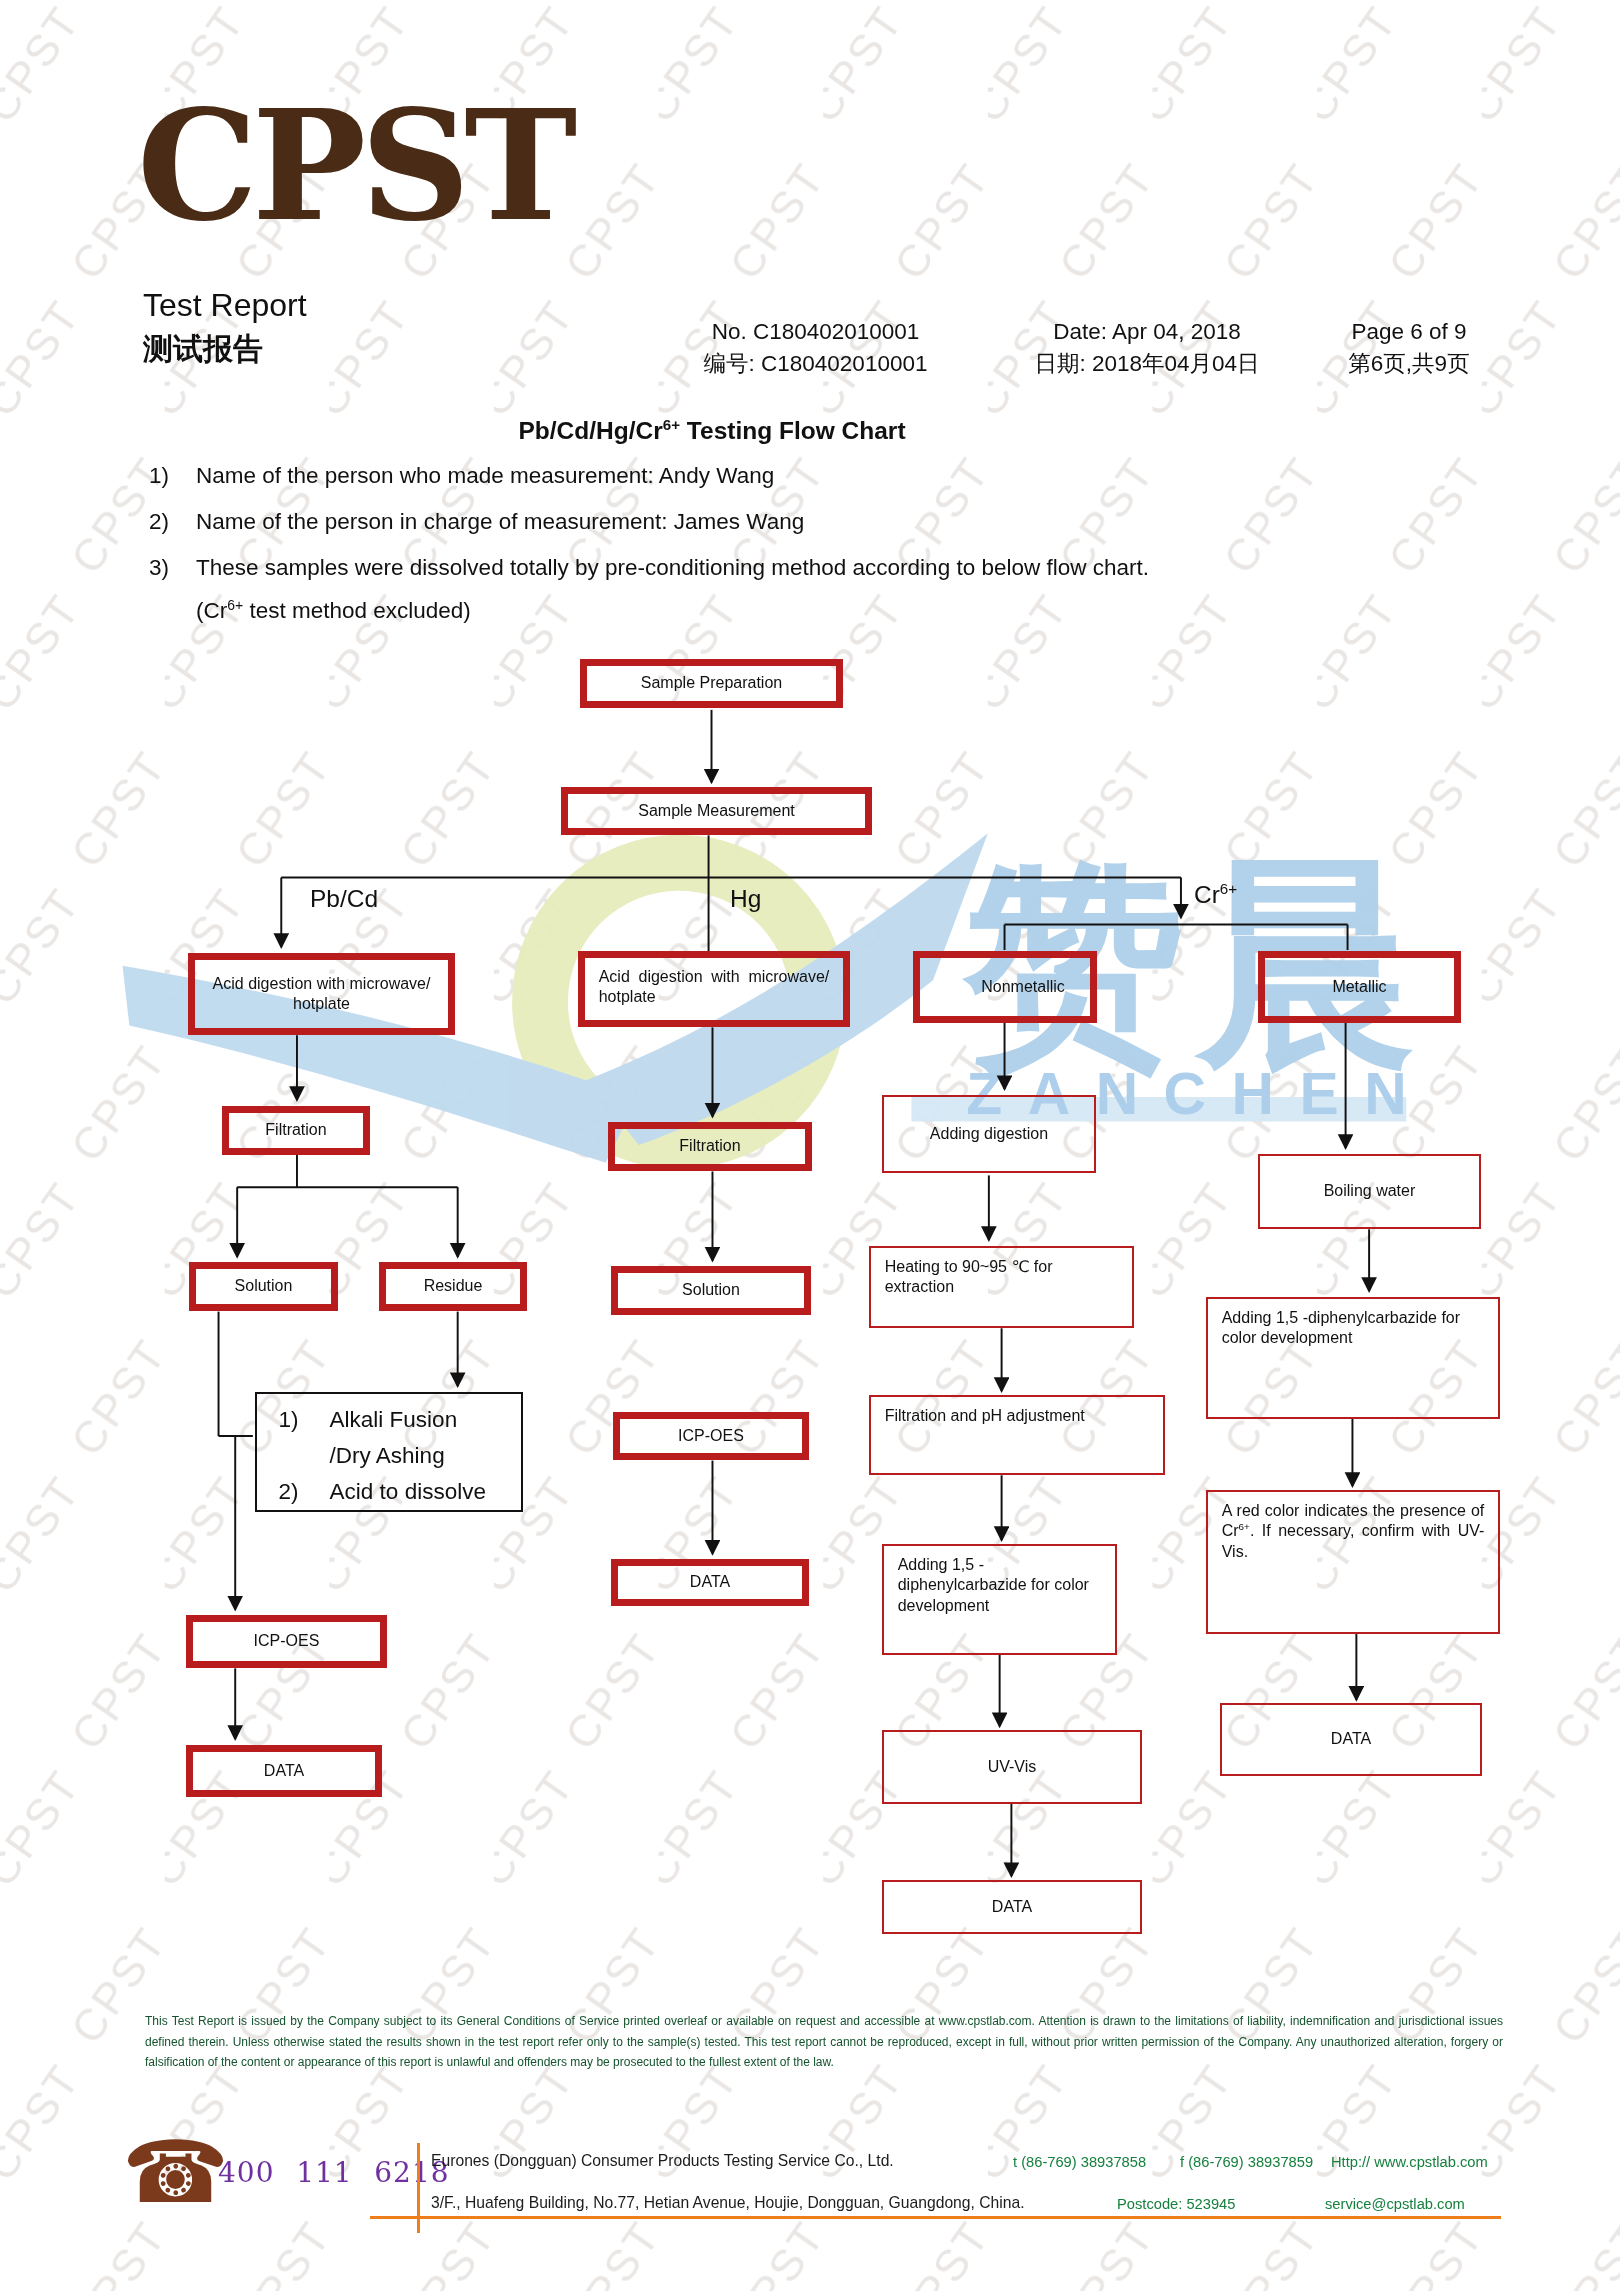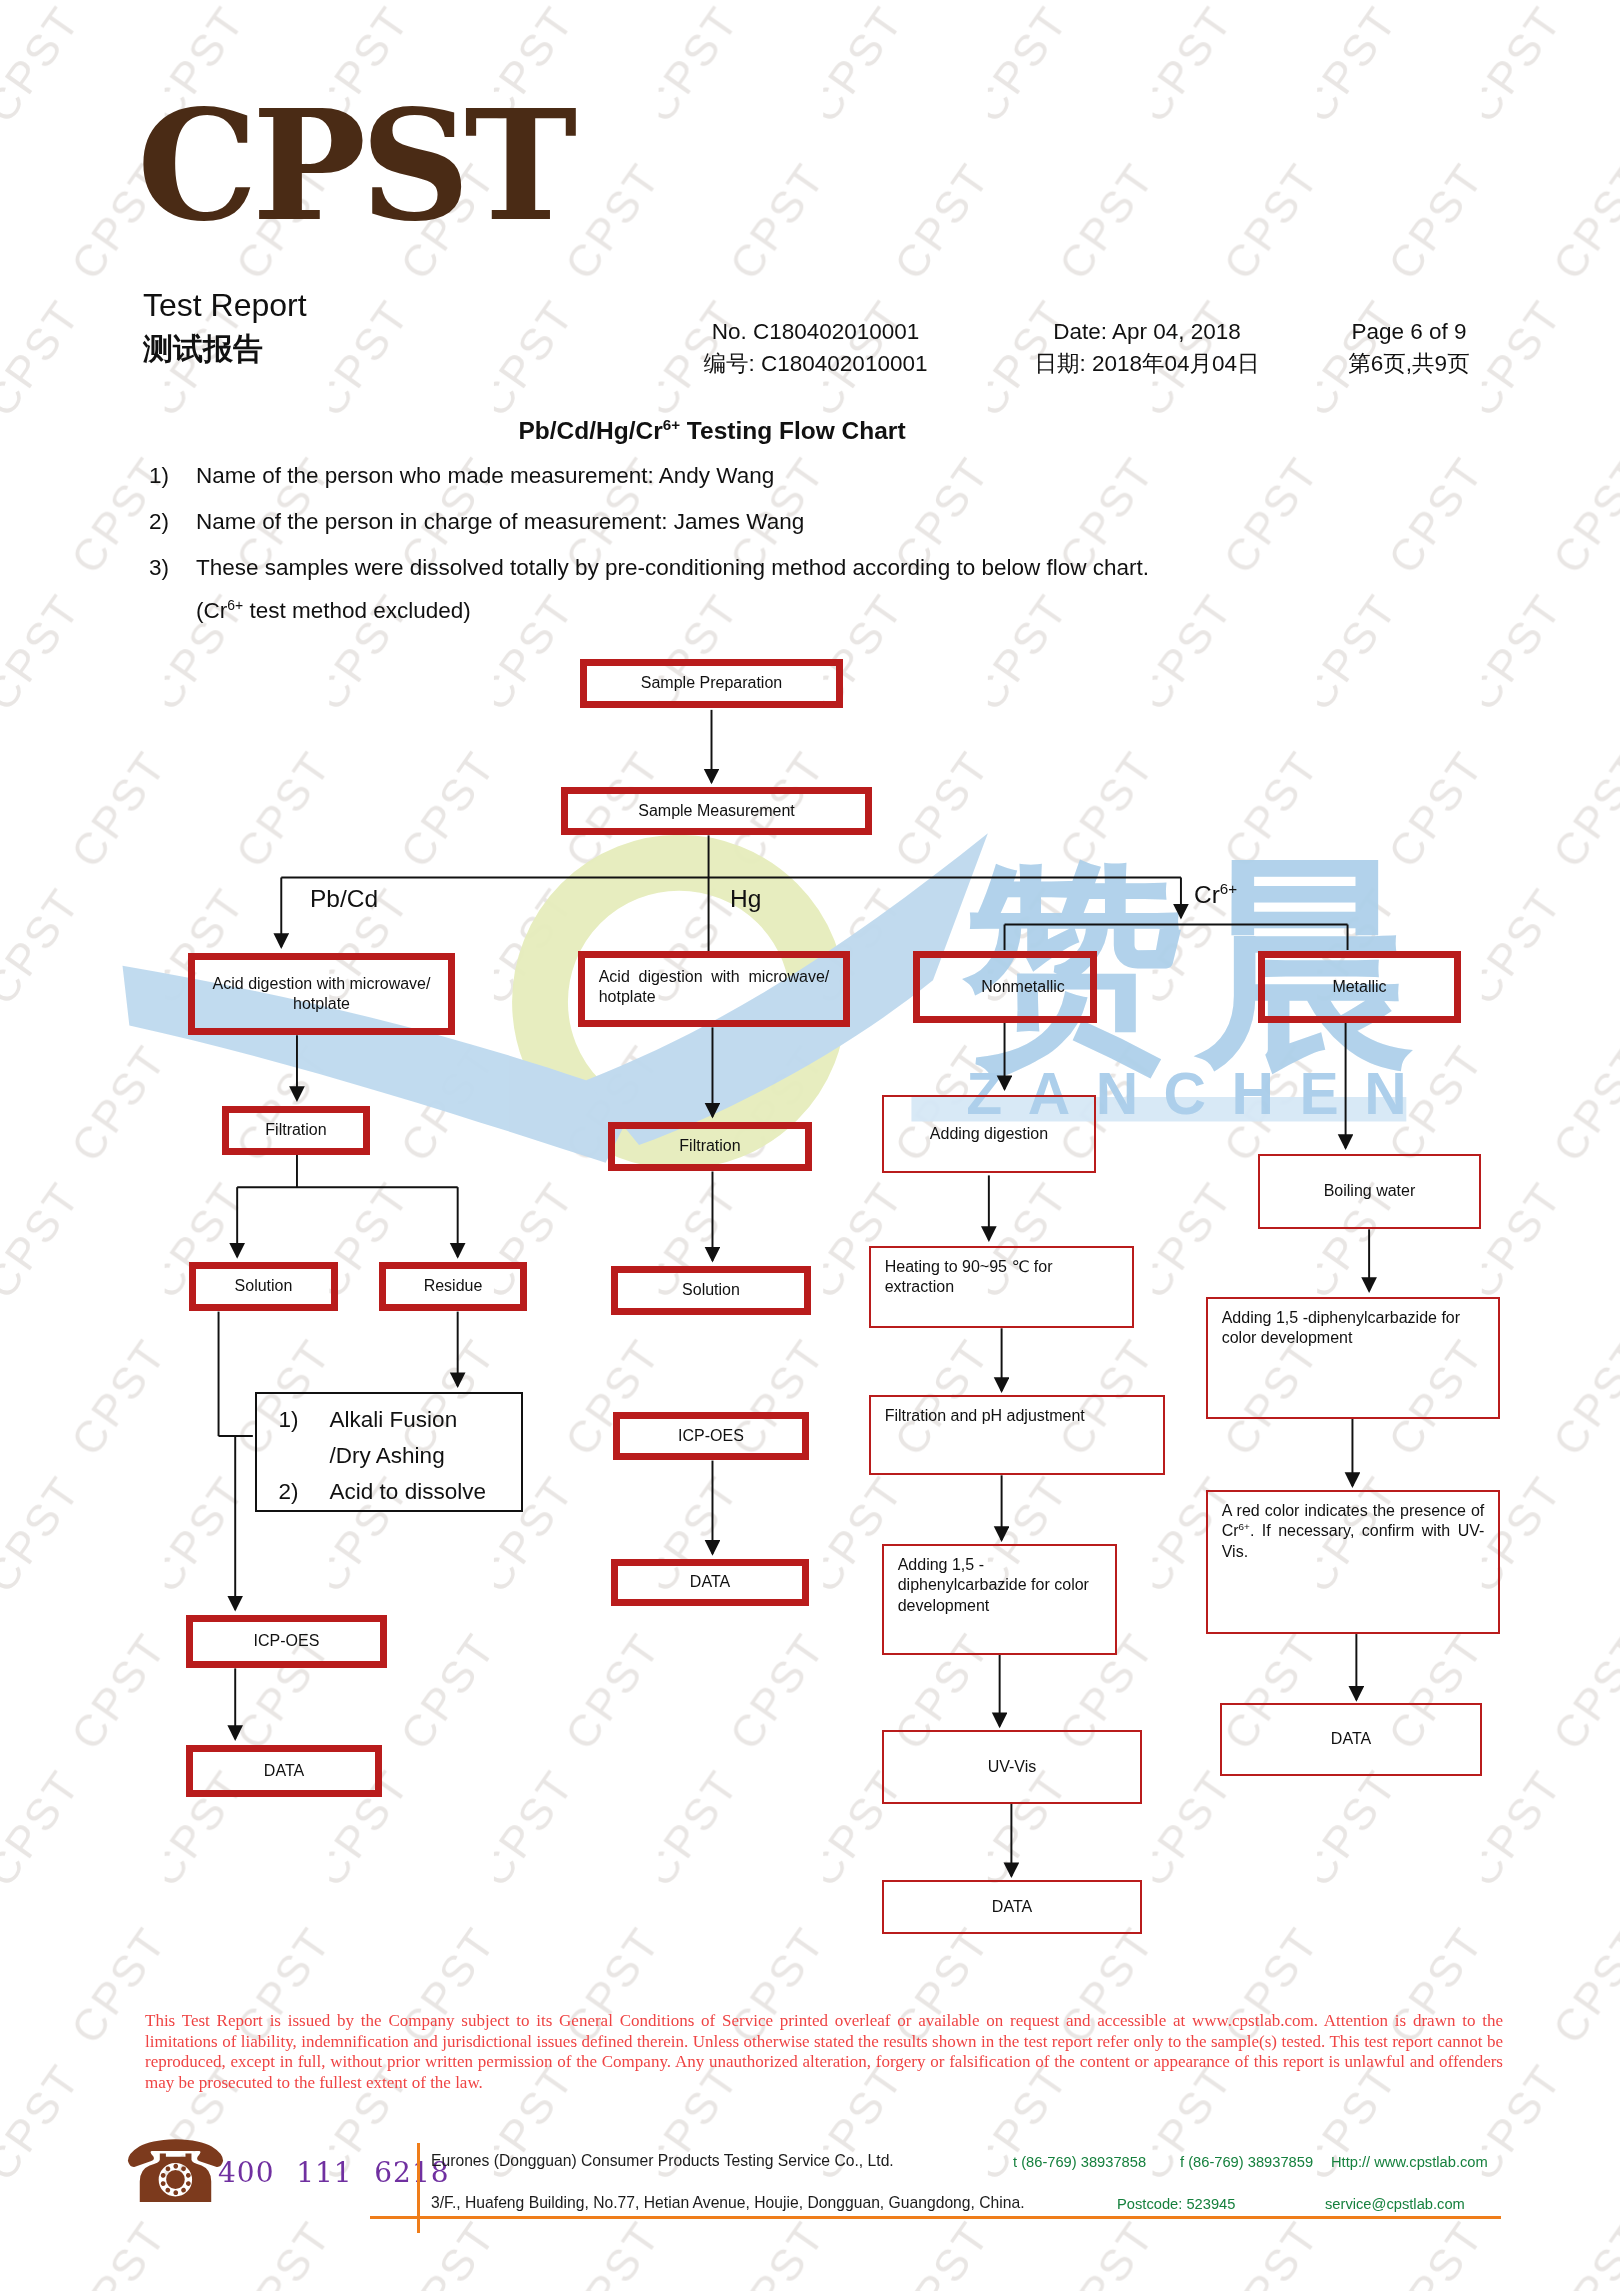--- a/index.html
+++ b/index.html
@@ -25,22 +25,22 @@
         display:flex;align-items:center;justify-content:center;text-align:center;
         font-size:16px;line-height:1.28;z-index:2;}
   .fbox.just{display:block;text-align:justify;padding:8.8px 13.7px;}
   .fbox.leftal{display:block;text-align:left;padding:8.8px 13.7px;}
   .fbox.b3{border-width:2.9px;}
   .flabel{position:absolute;font-size:24.5px;z-index:2;}
   .alkali{position:absolute;box-sizing:border-box;border:2px solid #111;z-index:2;
           font-size:22.5px;line-height:36px;padding:7.8px 0 0 21.6px;text-align:left;}
   .alkali .n{display:inline-block;width:51px;}
   
-  .disclaimer{left:145px;top:2011px;width:1358px;font-size:17px;line-height:20.6px;
-              text-align:justify;z-index:2;color:#ef4444;font-family:Liberation Serif, serif;}
+  .disclaimer{left:145px;top:2011px;width:1358px;font-size:12px;line-height:20.6px;
+              text-align:justify;z-index:2;color:#14532d;}
   .phone-icon{left:122px;top:2129px;font-size:86px;line-height:1;color:#7c3a1d;z-index:2;
               font-family:"DejaVu Sans",sans-serif;}
   .hotline{left:218px;top:2156px;font-family:"DejaVu Serif","Liberation Serif",serif;
            font-size:28px;color:#7030a0;word-spacing:11.8px;letter-spacing:1px;z-index:2;}
   .vline{left:417px;top:2143px;width:2.9px;height:90px;background:#ef7d1a;z-index:2;}
   .hline{left:370px;top:2216px;width:1131px;height:2.9px;background:#ef7d1a;z-index:2;}
   .f16{font-size:15.7px;z-index:2;color:#1c1c1c;}
   .f15{font-size:14.7px;z-index:2;color:#15803d;}
 </style>
 </head>

